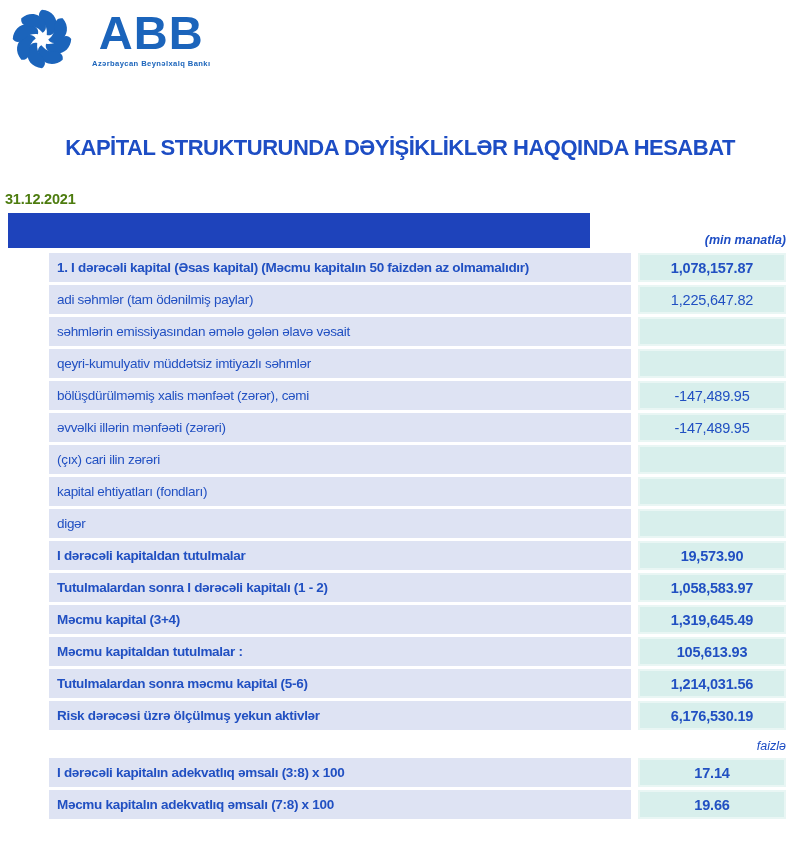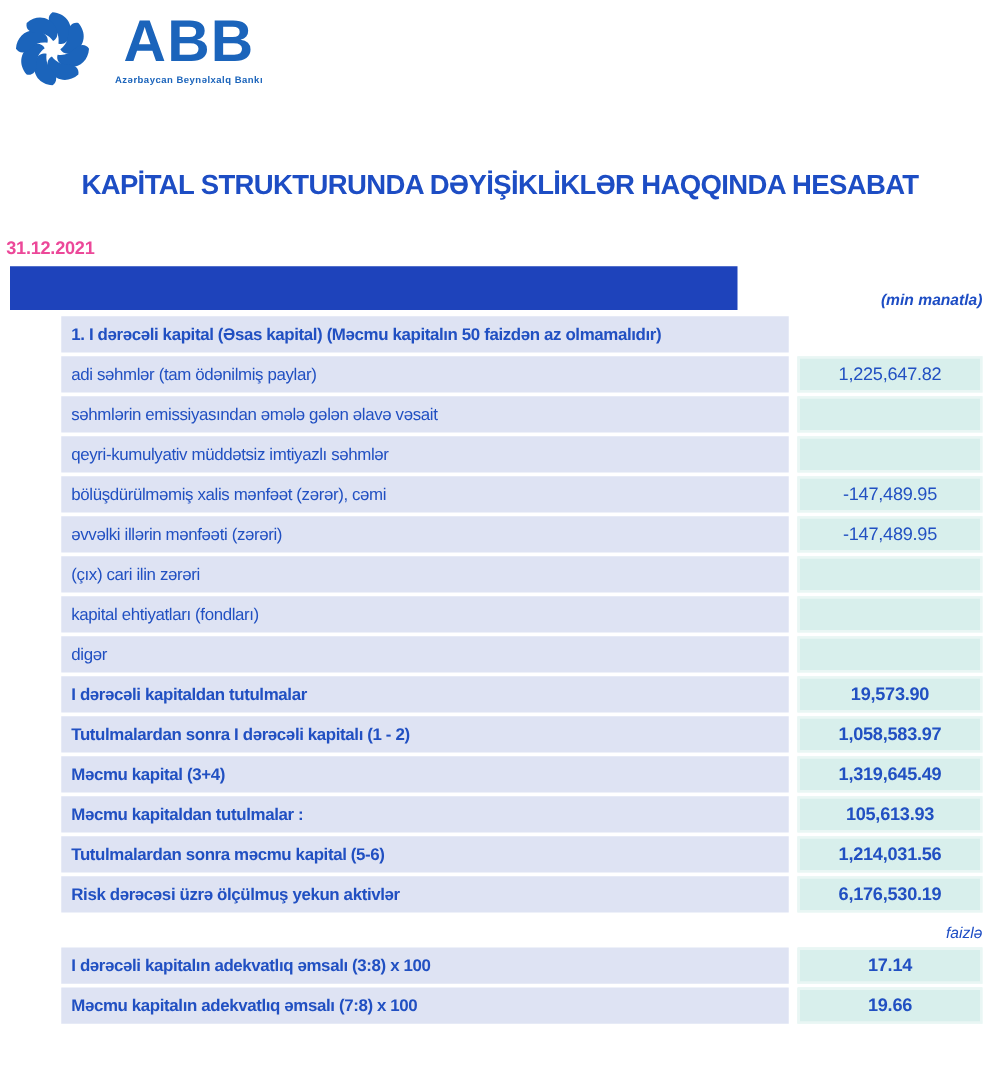--- a/index.html
+++ b/index.html
@@ -27,21 +27,21 @@
   }
 
   
   .report-title {
     position: absolute; top: 135px; left: 0; width: 100%;
     text-align: center;
     color: #1d4dc4; font-size: 22px; font-weight: bold; letter-spacing: -0.5px;
   }
   .report-date {
     position: absolute; top: 191px; left: 5px;
-    color: #ec4899; font-size: 14.5px; font-weight: bold; letter-spacing: -0.2px;
+    color: #4d7c0f; font-size: 14.5px; font-weight: bold; letter-spacing: -0.2px;
   }
 
   
   .capital-table { position: absolute; top: 213px; left: 8px; width: 778px; }
 
   .thead { display: flex; height: 35px; margin-bottom: 5px; font-weight: bold; }
   .header-bar { width: 582px; height: 35px; background: #1e43bb; }
   .unit-note {
     flex: 1; align-self: flex-end;
     text-align: right; font-style: italic; font-size: 12.5px;
@@ -101,20 +101,21 @@
 
   <div class="capital-table">
     <div class="thead">
       <div class="header-bar"></div>
       <div class="unit-note">(min manatla)</div>
     </div>
 
     <div class="rows" id="main-rows">
         <div class="trow bold">
           <div class="tlabel">1. I dərəcəli kapital (Əsas kapital) (Məcmu kapitalın 50 faizdən  az olmamalıdır)</div>
+          <div class="tvalue">1,078,157.87</div>
         </div>
         <div class="trow">
           <div class="tlabel">adi səhmlər (tam ödənilmiş paylar)</div>
           <div class="tvalue">1,225,647.82</div>
         </div>
         <div class="trow">
           <div class="tlabel">səhmlərin emissiyasından əmələ gələn  əlavə vəsait</div>
           <div class="tvalue"></div>
         </div>
         <div class="trow">

